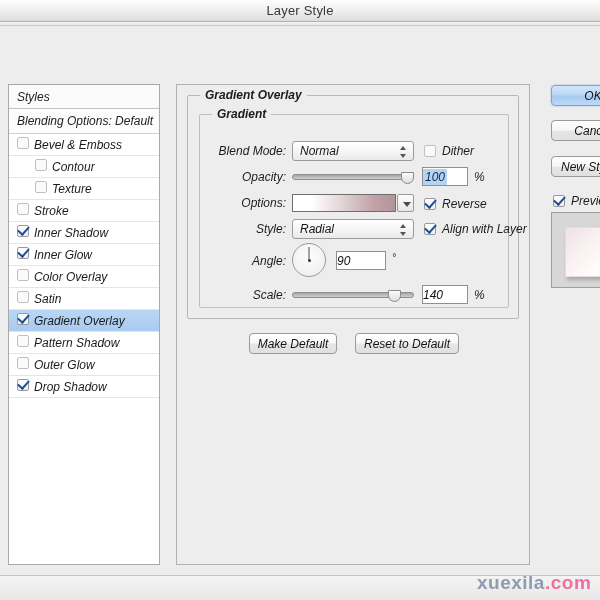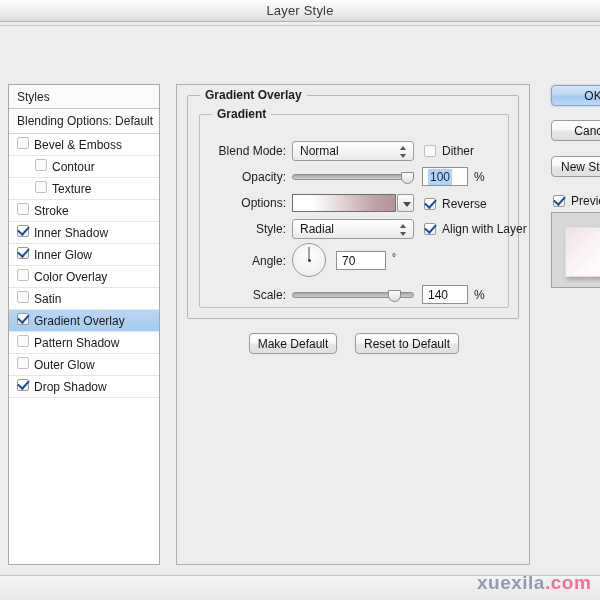--- a/index.html
+++ b/index.html
@@ -44,20 +44,21 @@
     color: #3a3a3a;
     letter-spacing: 0.2px;
   }
 
   
   .dialog-body {
     position: absolute;
     left: 0; top: 27px;
     width: 600px; height: 548px;
     background: #ededed;
+    font-style: italic;
   }
 
   .bottom-strip {
     position: absolute;
     left: 0; top: 575px;
     width: 600px; height: 25px;
     background: linear-gradient(to bottom, #f4f4f4, #e8e8e8);
     border-top: 1px solid #c4c4c4;
   }
 
@@ -218,21 +219,20 @@
 
   
   .tfield {
     position: absolute;
     height: 19px;
     border: 1px solid #8f8f8f;
     background: #ffffff;
     font-size: 12px;
     color: #111;
     line-height: 18px;
-    padding-left: 5px;
   }
   .tfield.sel { background: #ffffff; }
   .tfield.sel .selnum {
     background: #b5d2ef;
     color: #0d2b53;
     padding: 1px 2px;
   }
   .unit {
     position: absolute;
     font-size: 12px;
@@ -457,21 +457,21 @@
           </div>
 
           <div class="row" style="left:0; top:136px; width:86px;">
             <span class="row-label">Angle:</span>
           </div>
           <div class="dial" style="left:92px; top:128px;">
             <div class="needle"></div>
             <div class="hub"></div>
           </div>
           <div class="tfield" style="left:136px; top:136px; width:50px;">
-            <span>70</span>
+            <span>90</span>
           </div>
           <div class="unit" style="left:192px; top:133px; font-size:10px;">°</div>
 
           <div class="row" style="left:0; top:170px; width:86px;">
             <span class="row-label">Scale:</span>
           </div>
           <div class="slider" style="left:92px; top:170px; width:122px;">
             <div class="track"></div>
             <div class="thumb" id="scale-thumb" style="left: 95.92px;"></div>
           </div>

